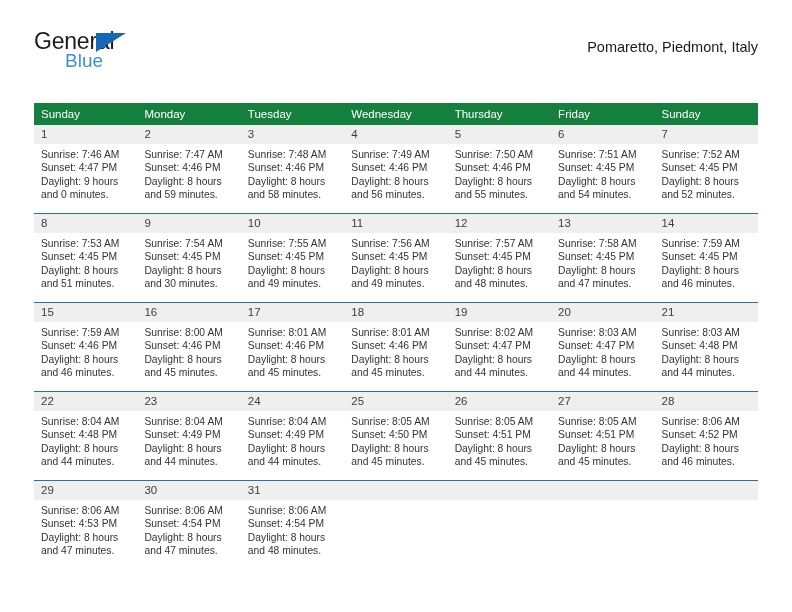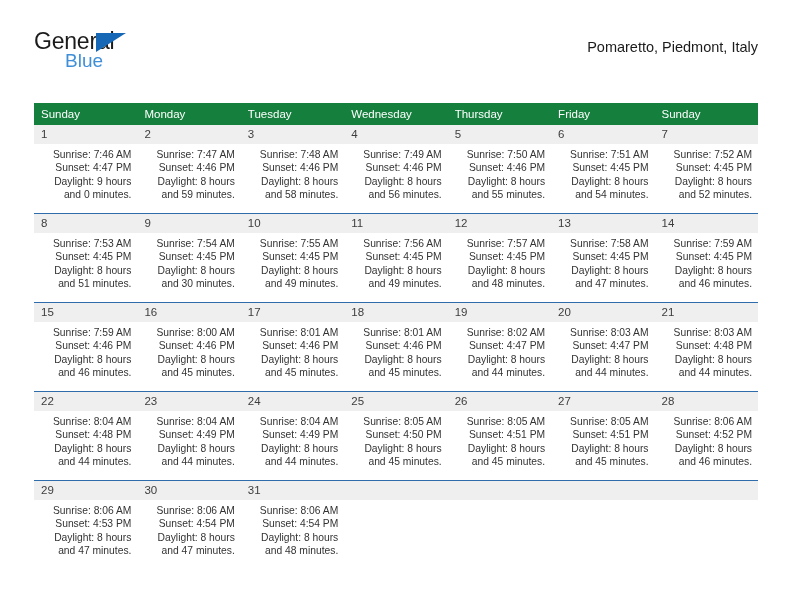--- a/index.html
+++ b/index.html
@@ -127,21 +127,20 @@
     height: 12px;
   }
   .daynum.empty {
     color: transparent;
   }
   .info {
     padding: 4px 6px 0 7px;
     font-size: 10.3px;
     line-height: 1.30;
     color: #333333;
-    text-align: right;
   }
   .info div {
     white-space: nowrap;
   }
 </style>
 </head>
 <body>
 
 <div class="page">
 

